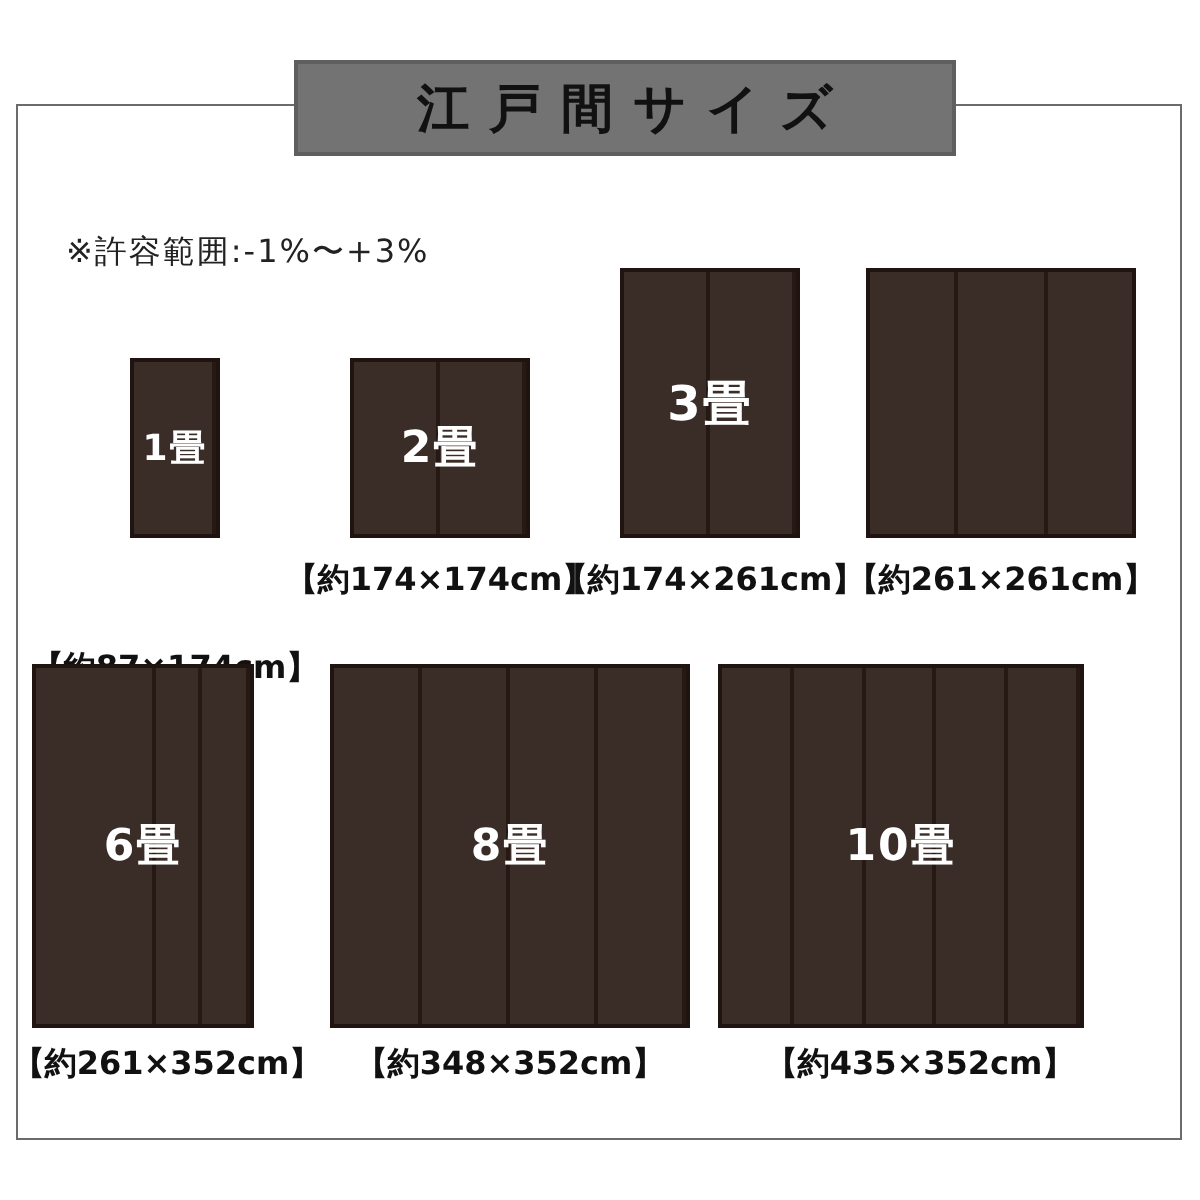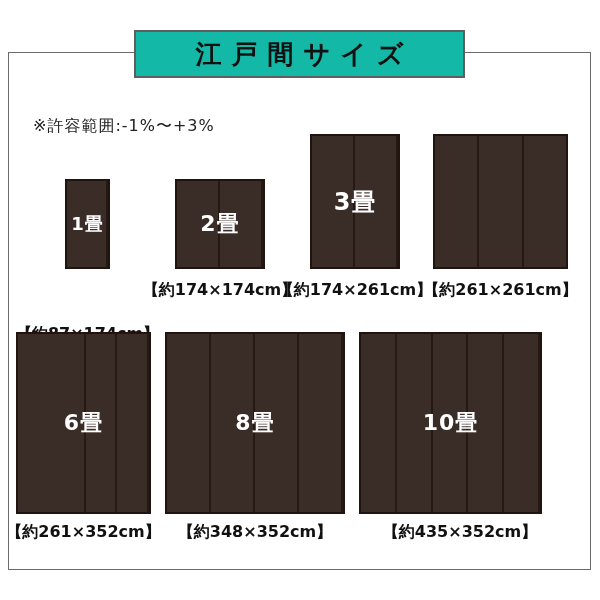--- a/index.html
+++ b/index.html
@@ -6,22 +6,22 @@
   .canvas{
     position:relative;width:600px;height:600px;background:#ffffff;
     font-family:"DejaVu Sans","Liberation Sans",sans-serif;
     overflow:hidden;
   }
   .frame{
     position:absolute;left:8px;top:52px;width:583px;height:518px;
     border:1px solid #6b6b6b;box-sizing:border-box;
   }
   .title-box{
-    position:absolute;left:134px;top:30px;width:331px;height:48px;
-    background:#14b8a6;border:2px solid #5f5f5f;box-sizing:border-box;
+    position:absolute;left:147px;top:30px;width:331px;height:48px;
+    background:#737373;border:2px solid #5f5f5f;box-sizing:border-box;
     display:flex;align-items:center;justify-content:center;z-index:2;
   }
   .title-box span{
     font-size:26px;font-weight:bold;color:#111111;
     letter-spacing:10px;text-indent:10px;white-space:nowrap;
   }
   .note{
     position:absolute;left:33px;top:116px;
     font-size:16px;font-weight:500;color:#222222;letter-spacing:1px;
     z-index:1;white-space:nowrap;
@@ -67,21 +67,21 @@
         <div class="panel"></div>
         <div class="mat-label" style="font-size: 24px;">3畳</div>
       </div>
       <div class="size-label" style="left: 355px; top: 280px;">【約174×261cm】</div>
       <div class="mat" style="left: 433px; top: 134px; width: 135px; height: 135px;">
         <div class="panel"></div>
         <div class="panel"></div>
         <div class="panel"></div>
       </div>
       <div class="size-label" style="left: 500.5px; top: 280px;">【約261×261cm】</div>
-      <div class="mat" style="left: 16px; top: 332px; width: 135px; height: 182px; padding-left: 36px;">
+      <div class="mat" style="left: 16px; top: 332px; width: 111px; height: 182px; padding-left: 36px;">
         <div class="panel"></div>
         <div class="panel"></div>
         <div class="panel"></div>
         <div class="mat-label" style="font-size: 22px;">6畳</div>
       </div>
       <div class="size-label" style="left: 83.5px; top: 522px;">【約261×352cm】</div>
       <div class="mat" style="left: 165px; top: 332px; width: 180px; height: 182px;">
         <div class="panel"></div>
         <div class="panel"></div>
         <div class="panel"></div>

